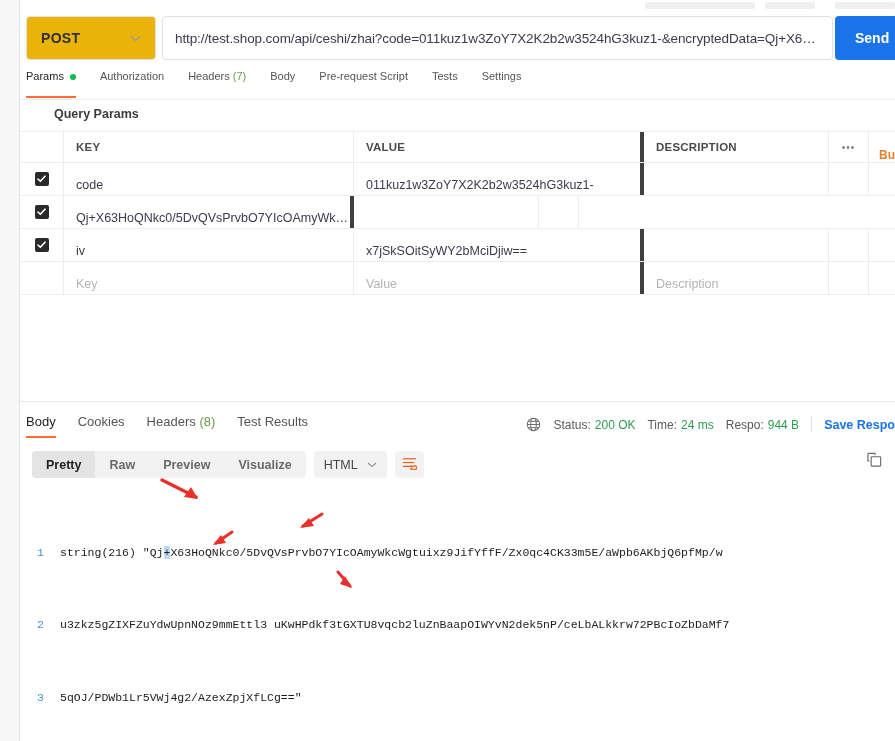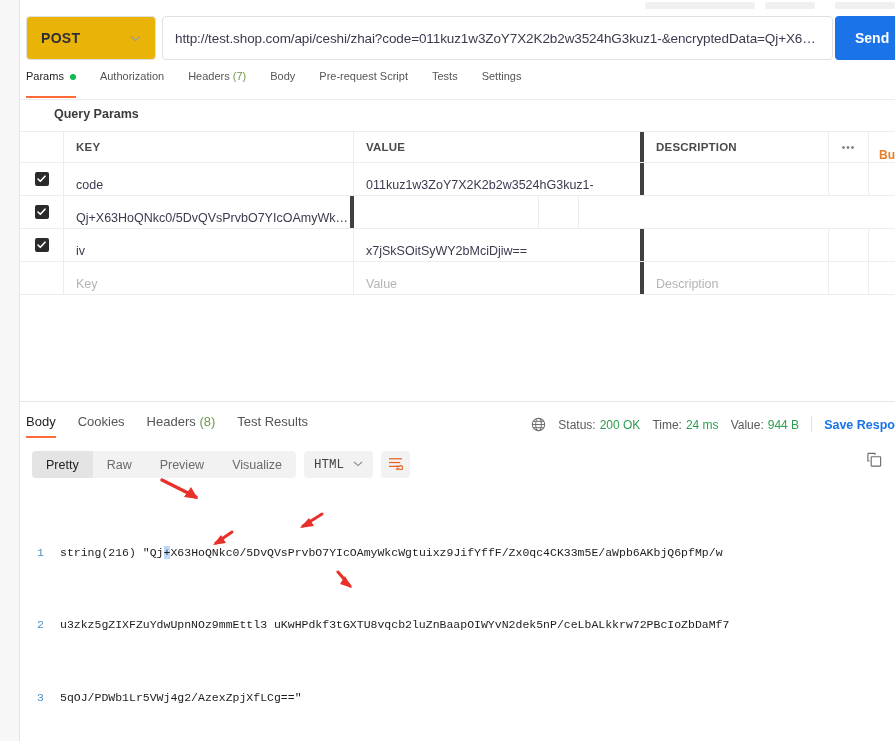--- a/index.html
+++ b/index.html
@@ -115,26 +115,26 @@
   .resp-meta .val { color:#2d9d4e; }
   .resp-meta .sep { width:1px; height:16px; background:#e0e0e0; }
   .save-resp { color:#1a73e8; font-weight:700; font-size:12.5px; cursor:pointer; }
   .globe-ic { color:#6f6f6f; display:flex; align-items:center; }
 
   
   .body-tools { position:absolute; left:32px; top:451px; display:flex; align-items:center; gap:8px; }
   .seg { display:flex; background:#f2f2f2; border-radius:4px; overflow:hidden; height:27px; }
   .seg-item {
     font-size:12.5px; color:#6a6a6a; padding:0 14px; display:flex; align-items:center;
-    cursor:pointer; white-space:nowrap;
+    cursor:pointer; white-space:nowrap;font-weight:bold;
   }
   .seg-item.active { background:#e4e4e4; color:#222; }
   .fmt-select {
     height:27px; background:#f2f2f2; border-radius:4px; display:flex; align-items:center;
-    padding:0 10px; gap:9px; font-size:12.5px; color:#444; cursor:pointer;font-family:Liberation Mono, monospace;
+    padding:0 10px; gap:9px; font-size:12.5px; color:#444; cursor:pointer;
   }
   .fmt-select .chev { color:#8a8a8a; font-size:10px; }
   .wrap-btn {
     height:27px; width:29px; background:#f2f2f2; border-radius:4px;
     display:flex; align-items:center; justify-content:center; cursor:pointer;
   }
   .copy-btn { position:absolute; right:12px; top:452px; cursor:pointer; }
 
   
   .code {
@@ -333,21 +333,21 @@
         <ellipse cx="8" cy="8" rx="3" ry="6.6" fill="none" stroke="#6f6f6f" stroke-width="1.1"></ellipse>
         <line x1="1.4" y1="8" x2="14.6" y2="8" stroke="#6f6f6f" stroke-width="1.1"></line>
         <line x1="2.3" y1="4.6" x2="13.7" y2="4.6" stroke="#6f6f6f" stroke-width="1.1"></line>
         <line x1="2.3" y1="11.4" x2="13.7" y2="11.4" stroke="#6f6f6f" stroke-width="1.1"></line>
       </svg>
     </span>
     <span>Status:</span>
     <span class="val" style="margin-left:-8px">200 OK</span>
     <span>Time:</span>
     <span class="val" style="margin-left:-8px">24 ms</span>
-    <span>Value:</span>
+    <span>Respo:</span>
     <span class="val" style="margin-left:-8px">944 B</span>
     <span class="sep"></span>
     <span class="save-resp">Save Respo</span>
   </div>
 
   <div class="body-tools">
     <div class="seg">
       <div class="seg-item active">Pretty</div>
       <div class="seg-item">Raw</div>
       <div class="seg-item">Preview</div>

